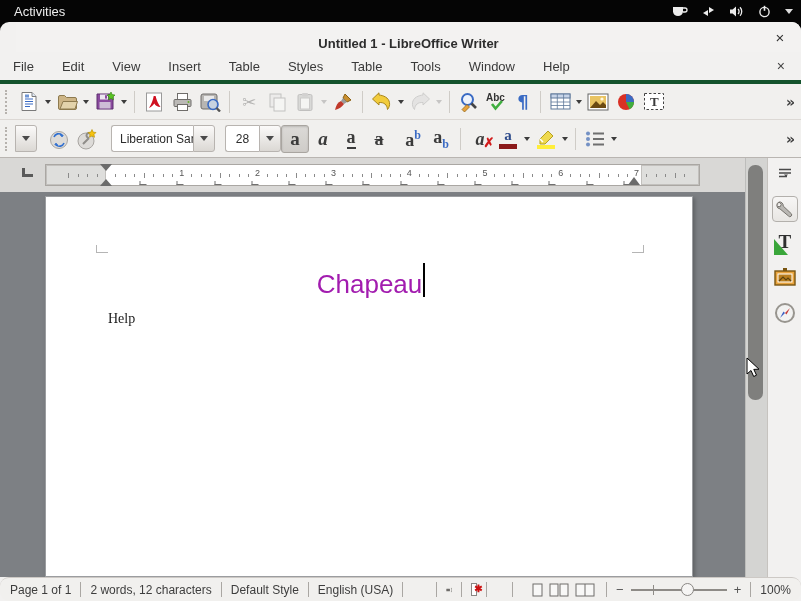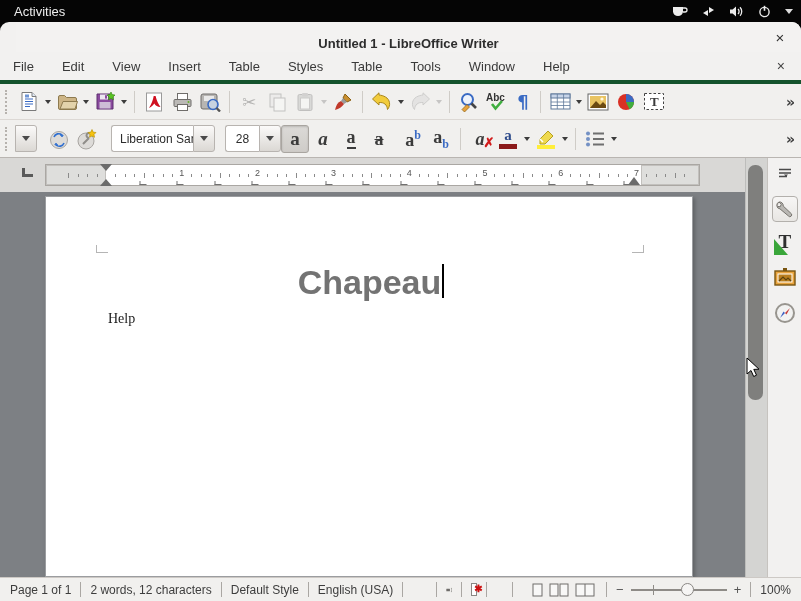--- a/index.html
+++ b/index.html
@@ -79,36 +79,36 @@
     border-left:6px solid transparent; border-right:6px solid transparent; border-bottom:8px solid #6b6b6b; }
 
   
   .docarea { position:absolute; top:170px; left:0; width:745px; height:385px; background:#7d8084; }
   .page { position:absolute; left:45px; top:4px; width:648px; height:381px; background:#fff;
     border:1px solid #9b9da0; box-shadow:2px 2px 4px rgba(0,0,0,.25); }
   .corner { position:absolute; width:12px; height:8px; }
   .corner.tl { left:50px; top:48px; border-left:1px solid #b5b5b5; border-bottom:1px solid #b5b5b5; }
   .corner.tr { left:586px; top:48px; border-right:1px solid #b5b5b5; border-bottom:1px solid #b5b5b5; }
   .doc-title { position:absolute; left:55px; top:66px; width:540px; text-align:center;
-    font-size:34px; font-weight:bold; color:#737373; font-family:"Liberation Sans", sans-serif; }
+    font-size:26px; font-weight:normal; color:#a21caf; font-family:"Liberation Sans", sans-serif; }
   .caret { display:inline-block; width:2px; height:34px; background:#000; vertical-align:-4px; margin-left:1px; }
   .doc-body { position:absolute; left:62px; top:114px; font-family:"Liberation Serif", serif;
     font-size:14px; color:#1a1a1a; }
 
   
   .vscroll { position:absolute; top:136px; left:745px; width:22px; height:419px; background:#d4d4d2; border-left:1px solid #bdbdbb; }
   .vthumb { position:absolute; left:2px; top:7px; width:15px; height:235px; background:#7f7f7d; border-radius:7px; }
   .sidebar { position:absolute; top:136px; left:767px; width:34px; height:419px; background:#f2f1f0; border-left:1px solid #c6c3bf; }
   .sb-item { width:26px; height:26px; margin:6px auto; display:flex; align-items:center; justify-content:center; position:relative; }
   .sb-active { border:1px solid #b3b0ac; border-radius:4px; background:linear-gradient(#f7f6f5,#e8e6e3); }
   .cursor { position:absolute; top:335px; left:746px; }
 
   
   .statusbar { position:absolute; bottom:0; left:0; right:0; height:24px; background:#f1f0ee;
-    border-top:1px solid #cdc9c5; display:flex; align-items:center; font-size:12px; color:#3d3d3d; }
+    border-top:1px solid #cdc9c5; display:flex; align-items:center; font-size:12px; color:#3d3d3d;border-radius:9px; }
   .ssep { width:1px; height:15px; background:#aaa7a3; margin:0 9px; flex:none; }
   .sb-text { white-space:nowrap; }
   .statusbar .first { margin-left:10px; }
   .zoomwrap { display:flex; align-items:center; flex:none; }
   .zoomline { position:relative; width:96px; height:2px; background:#8e8b87; margin:0 7px; }
   .zoomtick { position:absolute; left:22px; top:-4px; width:1px; height:10px; background:#8e8b87; }
   .zoomknob { position:absolute; left:50px; top:-6px; width:13px; height:13px; border-radius:50%;
     background:#f6f5f4; border:1px solid #8a8784; }
   .zsign { font-size:13px; color:#555; }
   .pgicons { display:flex; align-items:center; gap:6px; margin:0 2px; }

